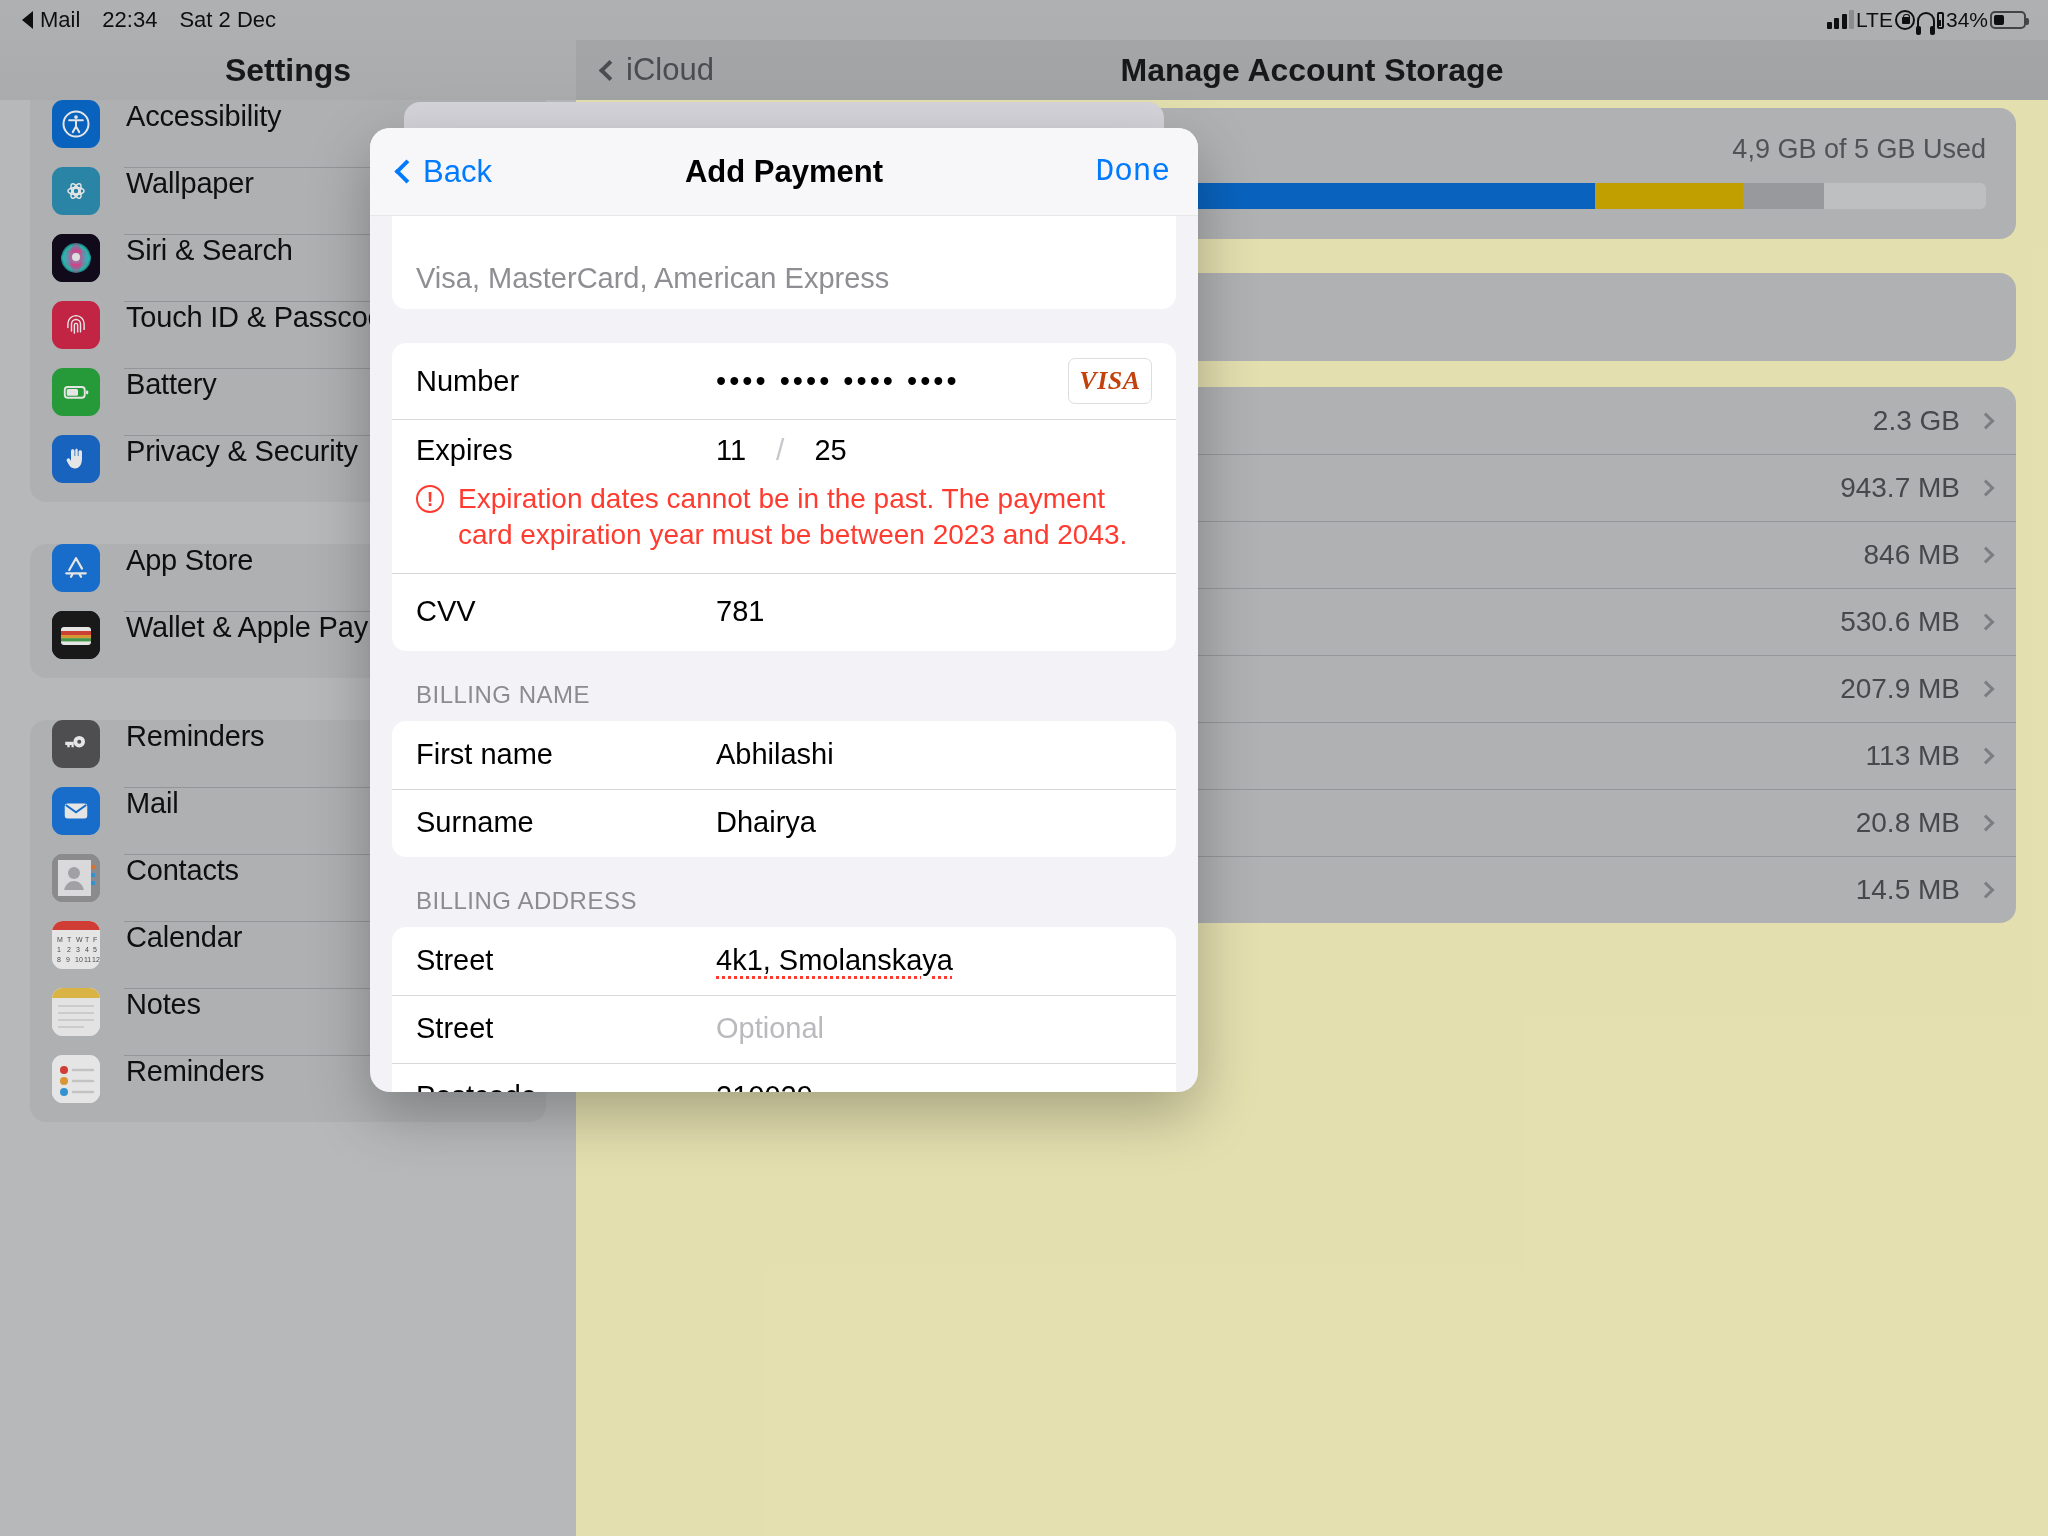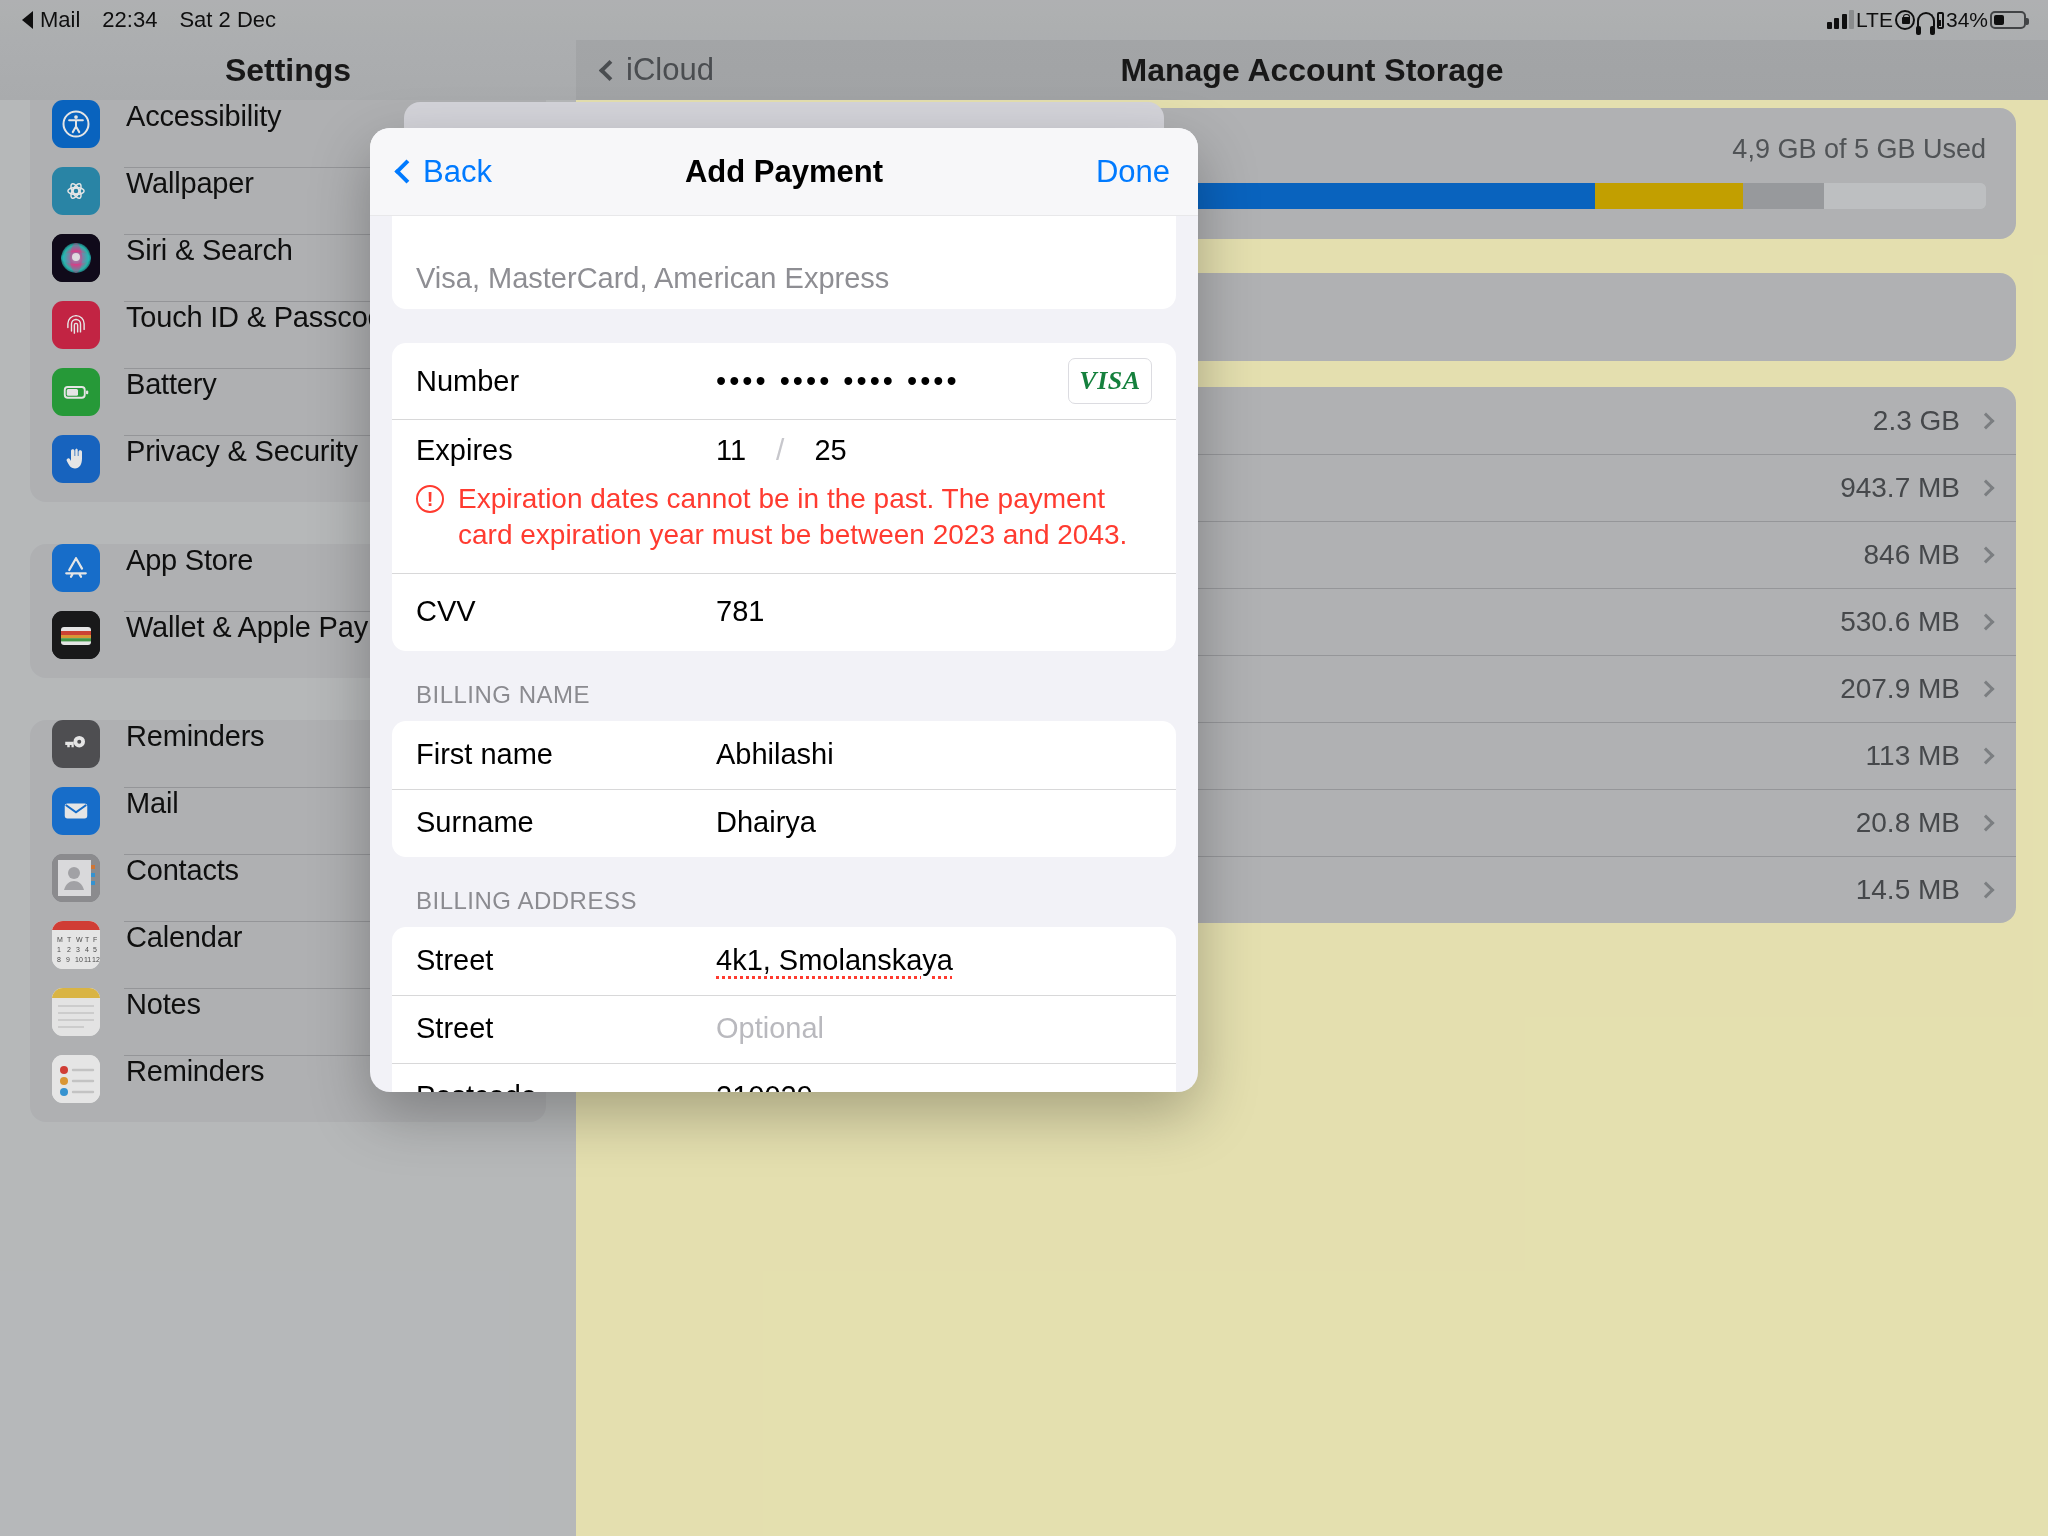--- a/index.html
+++ b/index.html
@@ -182,21 +182,21 @@
   .nav-back { display:flex; align-items:center; gap: 8px; color:#007aff; font-size: 31px; }
   .nav-back .chev {
     width: 17px; height: 17px; border-left: 4.5px solid #007aff; border-bottom: 4.5px solid #007aff;
     transform: rotate(45deg);
   }
   .nav-title {
     position:absolute; left:0; right:0; text-align:center;
     font-size: 31px; font-weight: 700; color: #000;
     pointer-events: none;
   }
-  .nav-done { margin-left: auto; color:#007aff; font-size: 31px; }
+  .nav-done { margin-left: auto; color:#007aff; font-size: 31px; font-family: Liberation Mono, monospace; }
 
   .modal-scroll { flex: 1; overflow: hidden; padding: 0 22px; position: relative; }
 
   .group { background: #fff; border-radius: 14px; overflow: hidden; }
   .group.clipped-top { border-radius: 0 0 14px 14px; }
   .frow {
     display: flex; align-items: center; min-height: 68px; padding: 0 24px;
     position: relative;
   }
   .frow + .frow:before, .frow.sep-top:before {
@@ -212,21 +212,21 @@
   .hint-row { padding: 0 24px 14px; font-size: 29px; color: #8e8e93; margin-top: 46px; }
 
   .grp-head { font-size: 24px; color: #8b8b90; letter-spacing: 0.5px;
               padding: 30px 24px 12px; }
 
   .visa-badge {
     margin-left: auto; width: 84px; height: 46px; border-radius: 7px;
     border: 1px solid #dcdce1; background: #fff;
     display:flex;align-items:center;justify-content:center;
     font-family: "Liberation Serif", serif; font-weight: 700; font-style: italic;
-    font-size: 26px; color: #15803d; letter-spacing: 0.5px;
+    font-size: 26px; color: #c2410c; letter-spacing: 0.5px;
   }
   .expires-wrap { display:flex; align-items:center; gap: 30px; }
   .exp-slash { color:#c7c7cc; font-size: 30px; }
 
   .err-row { display:flex; gap: 14px; padding: 0 24px 20px; align-items:flex-start; }
   .err-ico {
     flex: 0 0 28px; width:28px;height:28px;border-radius:50%;
     border: 2.5px solid #ff3b30; color:#ff3b30;
     display:flex;align-items:center;justify-content:center;
     font-size: 20px; font-weight: 700; margin-top: 4px;

